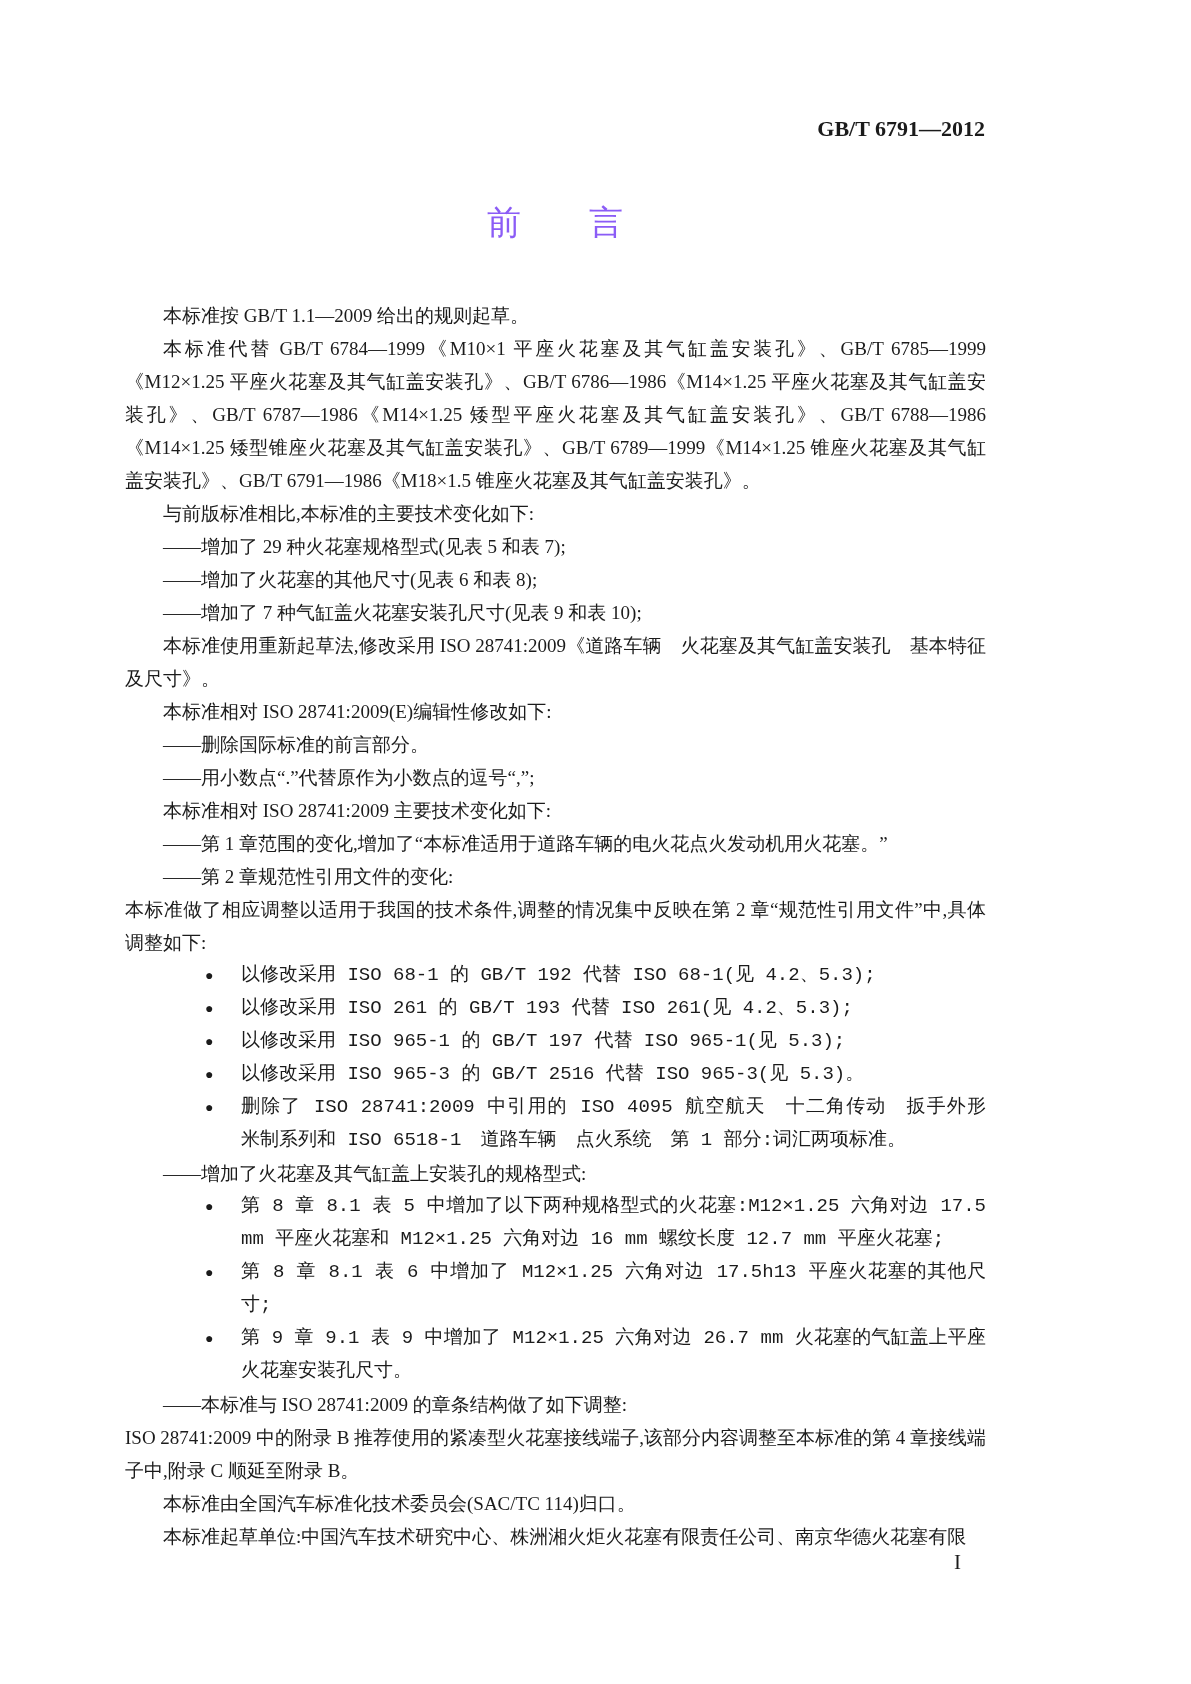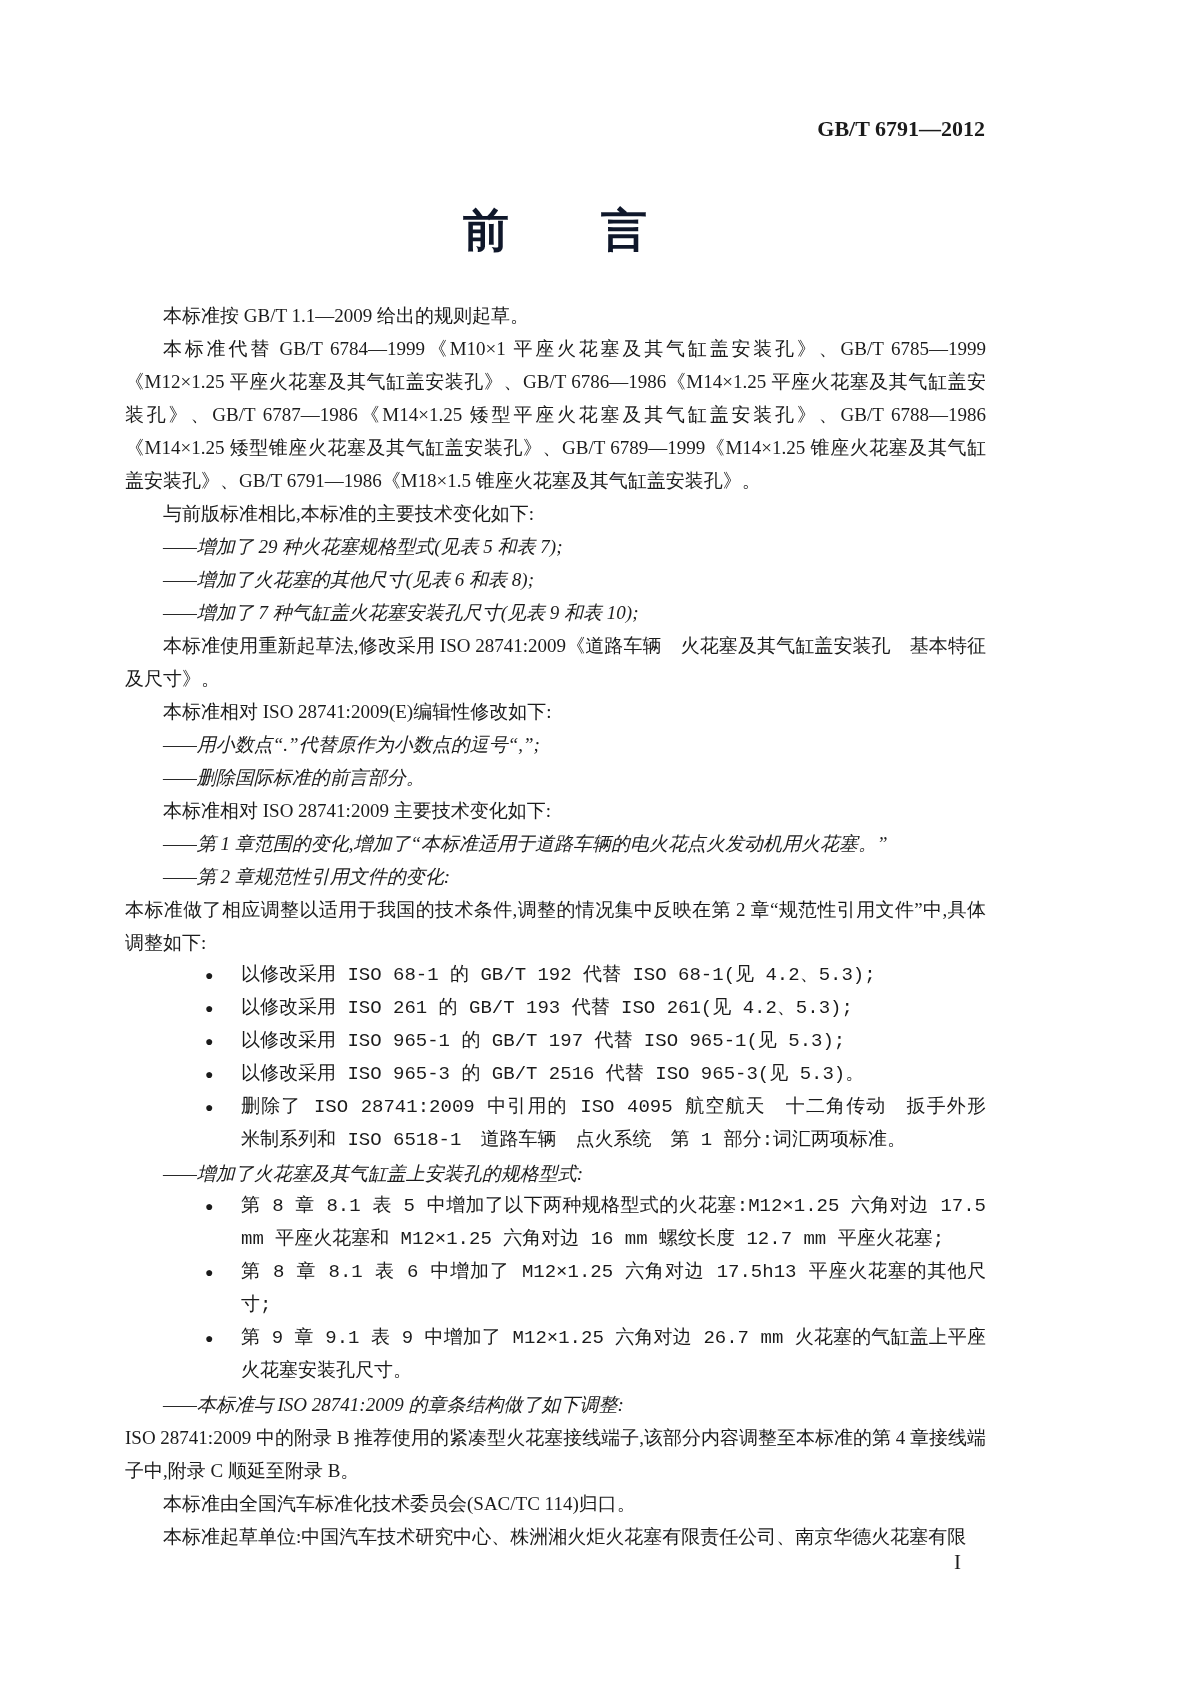--- a/index.html
+++ b/index.html
@@ -20,36 +20,36 @@
     font-size: 22px;
     font-weight: 700;
     font-family: "Liberation Serif", "DejaVu Serif", serif;
   }
   .doc-title {
     position: absolute;
     top: 200px;
     left: 125px;
     width: 860px;
     text-align: center;
-    font-size: 46px;
-    font-weight: 700;
+    font-size: 34px;
+    font-weight: 400;
     font-family: "Liberation Sans", "DejaVu Sans", sans-serif;
-    color: #0f172a;
+    color: #8b5cf6;
   }
   .doc-body {
     position: absolute;
     top: 299px;
     left: 125px;
     width: 861px;
     font-size: 19px;
     line-height: 33px;
     text-align: justify;
   }
   .p-para { text-indent: 2em; }
-  .p-dash { text-indent: 2em; font-style: italic; }
+  .p-dash { text-indent: 2em; }
   .p-sub  { }
   .p-bullet { display: flex; margin-left: 80px; }
   .bullet-glyph {
     flex: 0 0 36px;
     font-size: 14px;
     line-height: 33px;
   }
   .bullet-text { flex: 1; text-align: justify; font-family: Liberation Mono, monospace; }
   .page-number {
     position: absolute;
@@ -68,22 +68,22 @@
 
   <div class="doc-body">
       <div class="p-para">本标准按 GB/T 1.1—2009 给出的规则起草。</div>
       <div class="p-para">本标准代替 GB/T 6784—1999《M10×1 平座火花塞及其气缸盖安装孔》、GB/T 6785—1999《M12×1.25 平座火花塞及其气缸盖安装孔》、GB/T 6786—1986《M14×1.25 平座火花塞及其气缸盖安装孔》、GB/T 6787—1986《M14×1.25 矮型平座火花塞及其气缸盖安装孔》、GB/T 6788—1986《M14×1.25 矮型锥座火花塞及其气缸盖安装孔》、GB/T 6789—1999《M14×1.25 锥座火花塞及其气缸盖安装孔》、GB/T 6791—1986《M18×1.5 锥座火花塞及其气缸盖安装孔》。</div>
       <div class="p-para">与前版标准相比,本标准的主要技术变化如下:</div>
       <div class="p-dash">——增加了 29 种火花塞规格型式(见表 5 和表 7);</div>
       <div class="p-dash">——增加了火花塞的其他尺寸(见表 6 和表 8);</div>
       <div class="p-dash">——增加了 7 种气缸盖火花塞安装孔尺寸(见表 9 和表 10);</div>
       <div class="p-para">本标准使用重新起草法,修改采用 ISO 28741:2009《道路车辆　火花塞及其气缸盖安装孔　基本特征及尺寸》。</div>
       <div class="p-para">本标准相对 ISO 28741:2009(E)编辑性修改如下:</div>
+      <div class="p-dash">——删除国际标准的前言部分。</div>
       <div class="p-dash">——用小数点“.”代替原作为小数点的逗号“,”;</div>
-      <div class="p-dash">——删除国际标准的前言部分。</div>
       <div class="p-para">本标准相对 ISO 28741:2009 主要技术变化如下:</div>
       <div class="p-dash">——第 1 章范围的变化,增加了“本标准适用于道路车辆的电火花点火发动机用火花塞。”</div>
       <div class="p-dash">——第 2 章规范性引用文件的变化:</div>
       <div class="p-sub">本标准做了相应调整以适用于我国的技术条件,调整的情况集中反映在第 2 章“规范性引用文件”中,具体调整如下:</div>
       <div class="p-bullet">
         <span class="bullet-glyph">●</span>
         <span class="bullet-text">以修改采用 ISO 68-1 的 GB/T 192 代替 ISO 68-1(见 4.2、5.3);</span>
       </div>
       <div class="p-bullet">
         <span class="bullet-glyph">●</span>

